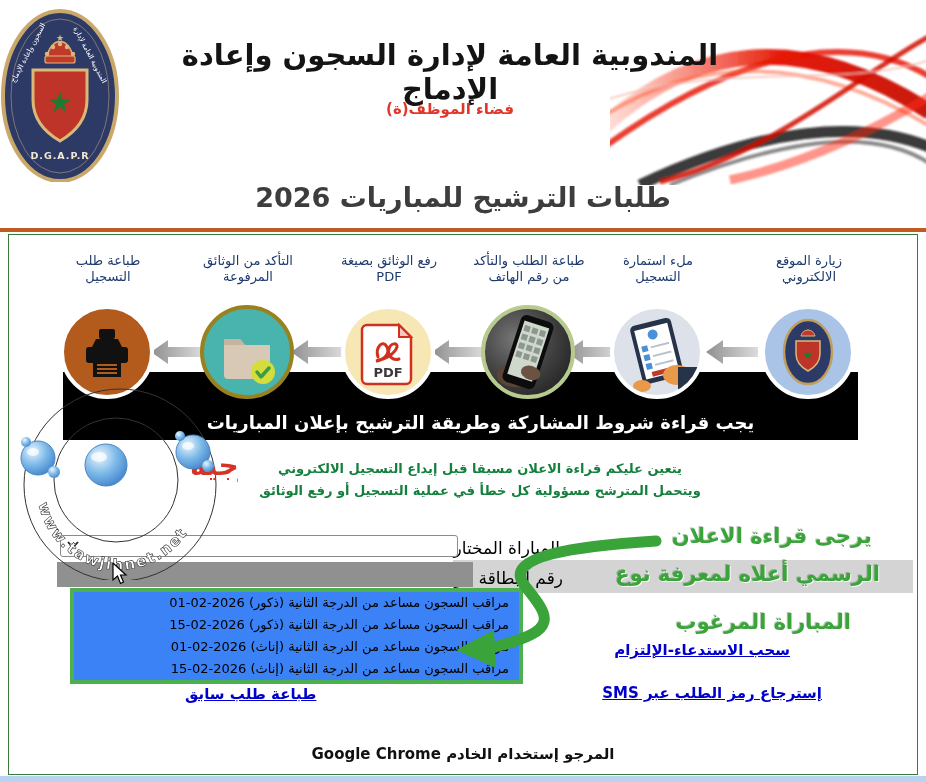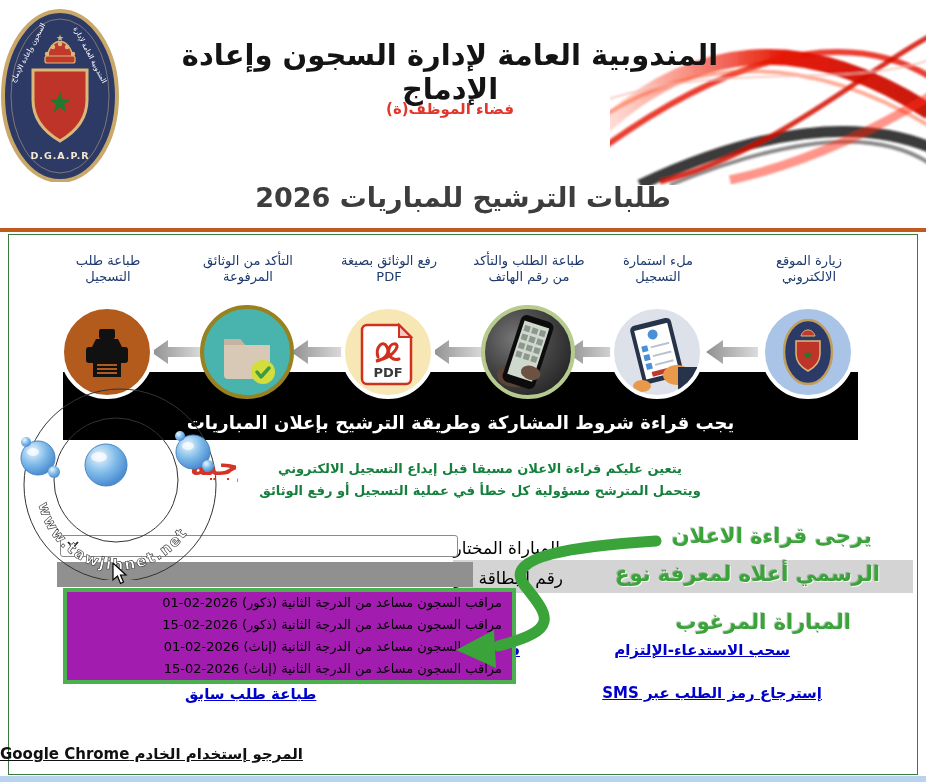--- a/index.html
+++ b/index.html
@@ -10,36 +10,36 @@
   #org-title{left:150px;top:38px;width:600px;text-align:center;font-size:29px;font-weight:700;color:#141414;z-index:3;}
   #org-subtitle{left:150px;top:100px;width:600px;text-align:center;font-size:15px;font-weight:700;color:#e2362b;z-index:3;}
   #page-title{left:0;top:182px;width:926px;text-align:center;font-size:27px;font-weight:700;color:#3d3d3d;z-index:3;}
   #orange-rule{left:0;top:228px;width:926px;height:4px;background:#c05a1e;}
   #main-frame{left:8px;top:234px;width:908px;height:539px;border:1px solid #3a7a3c;background:#fff;}
   
   .step-label{top:253px;width:132px;text-align:center;font-size:13px;font-weight:400;color:#1e3a6e;line-height:16px;z-index:4;}
   .step-circle{top:305px;width:94px;height:94px;border-radius:50%;border:4px solid #fff;box-sizing:border-box;z-index:4;overflow:hidden;}
   .flow-arrow{top:339px;z-index:3;}
   #banner{left:63px;top:372px;width:795px;height:68px;background:#000;z-index:2;}
-  #banner-text{position:absolute;left:0;bottom:7px;width:100%;text-align:center;color:#fff;font-size:18px;font-weight:700;}
+  #banner-text{position:absolute;left:0;bottom:7px;width:100%;text-align:center;color:#fff;font-size:18px;font-weight:700;padding-left:20px;}
   
   .warning{left:110px;width:740px;text-align:center;font-size:13px;font-weight:700;color:#15803d;z-index:4;}
   
   .form-label{font-size:17px;color:#000;z-index:5;}
   #competition-select{left:60px;top:535px;width:398px;height:22px;background:#fff;border:1px solid #8a8a8a;border-radius:3px;box-sizing:border-box;z-index:5;}
   #select-chevron{position:absolute;left:6px;top:5px;}
   #row-highlight-light{left:453px;top:560px;width:460px;height:33px;background:#d4d4d4;z-index:1;}
   #select-blank-option{left:57px;top:562px;width:416px;height:25px;background:#909090;z-index:5;}
-  #options-panel{left:63px;top:588px;width:453px;height:96px;background:#a21caf;border:4px solid #4caf50;box-sizing:border-box;z-index:7;}
+  #options-panel{left:70px;top:588px;width:453px;height:96px;background:#3b82f6;border:4px solid #4caf50;box-sizing:border-box;z-index:7;}
   .option-row{height:22px;line-height:22px;padding:0 10px;font-size:13px;color:#000;text-align:right;direction:rtl;white-space:nowrap;overflow:hidden;}
   
   .annotation{color:#3aa33a;font-weight:700;font-size:21px;text-shadow:1px 1px 0 rgba(255,255,255,.85),-1px -1px 0 rgba(0,90,0,.3);z-index:8;white-space:nowrap;}
   
   .blue-link{color:#0000cc;font-weight:700;font-size:15px;text-decoration:underline;white-space:nowrap;cursor:pointer;}
-  #footer-note{left:0;top:745px;width:926px;text-align:left;font-size:15px;font-weight:700;color:#111;z-index:4;text-decoration:underline;}
+  #footer-note{left:0;top:745px;width:926px;text-align:center;font-size:15px;font-weight:700;color:#111;z-index:4;}
   #bottom-strip{left:0;top:776px;width:926px;height:6px;background:#b7d3ee;z-index:9;} .z8{z-index:8;}
 </style>
 </head>
 <body>
 <div id="screen">
 
 <svg class="abs" style="left:0;top:4px;z-index:3" width="178" height="178" viewBox="0 0 178 178">
   <ellipse cx="60" cy="92" rx="57" ry="85" fill="#2e3a66" stroke="#c9a86a" stroke-width="4"></ellipse>
   <ellipse cx="60" cy="92" rx="49" ry="77" fill="none" stroke="#cbb27f" stroke-width="1" opacity=".5"></ellipse>
   <text x="88" y="52" font-size="7" fill="#fff" transform="rotate(62 88 52)" text-anchor="middle" direction="rtl">المندوبية العامة لإدارة</text>

